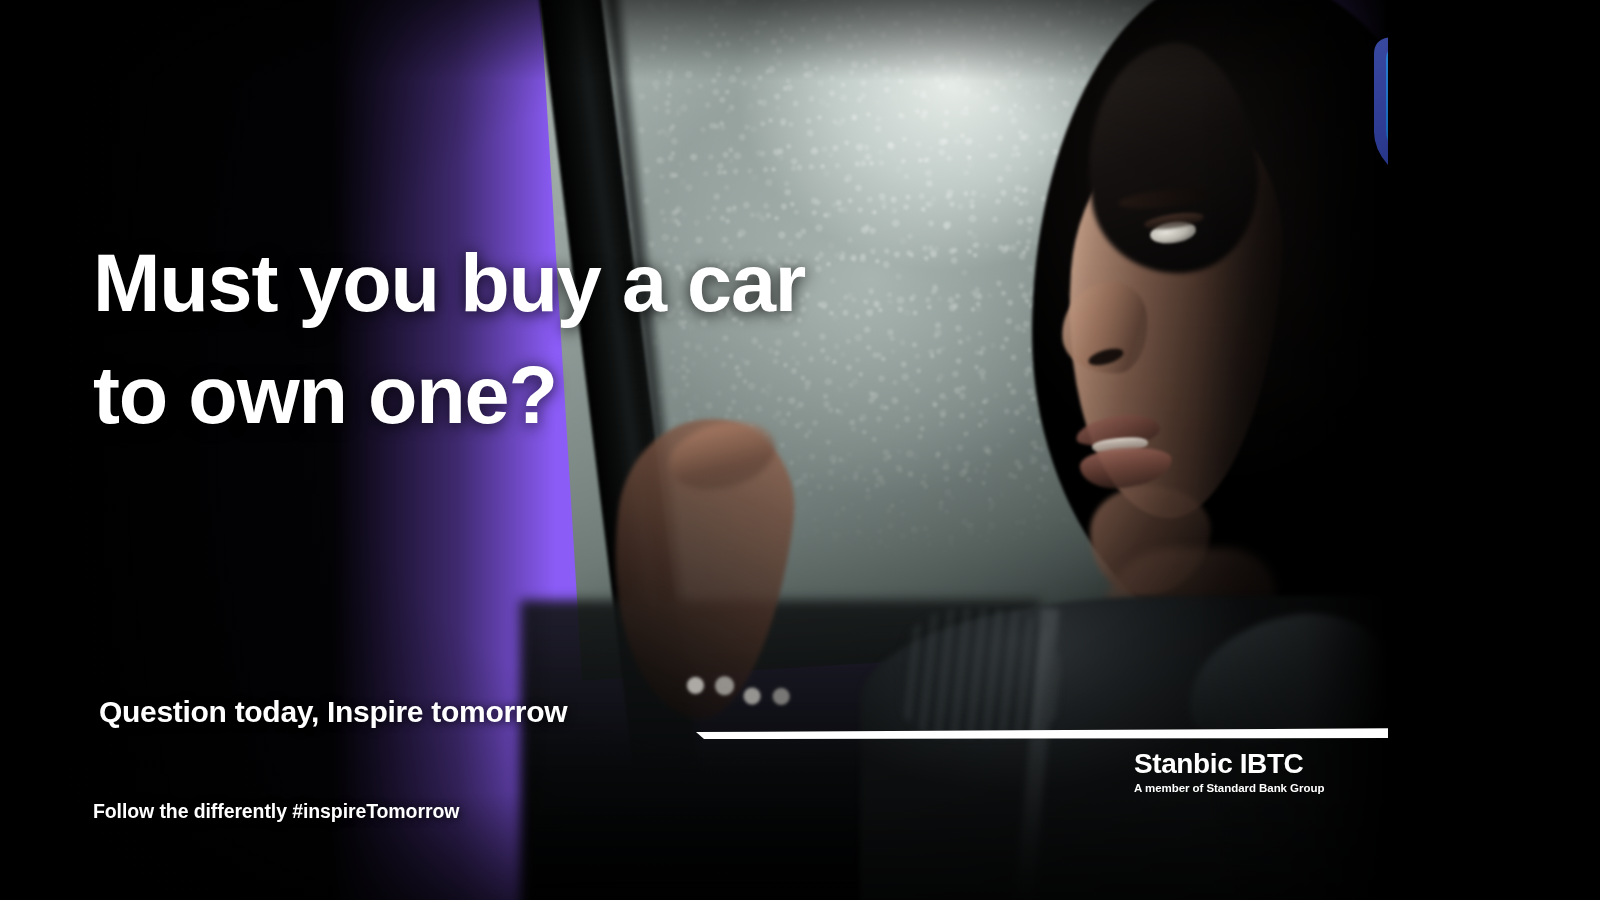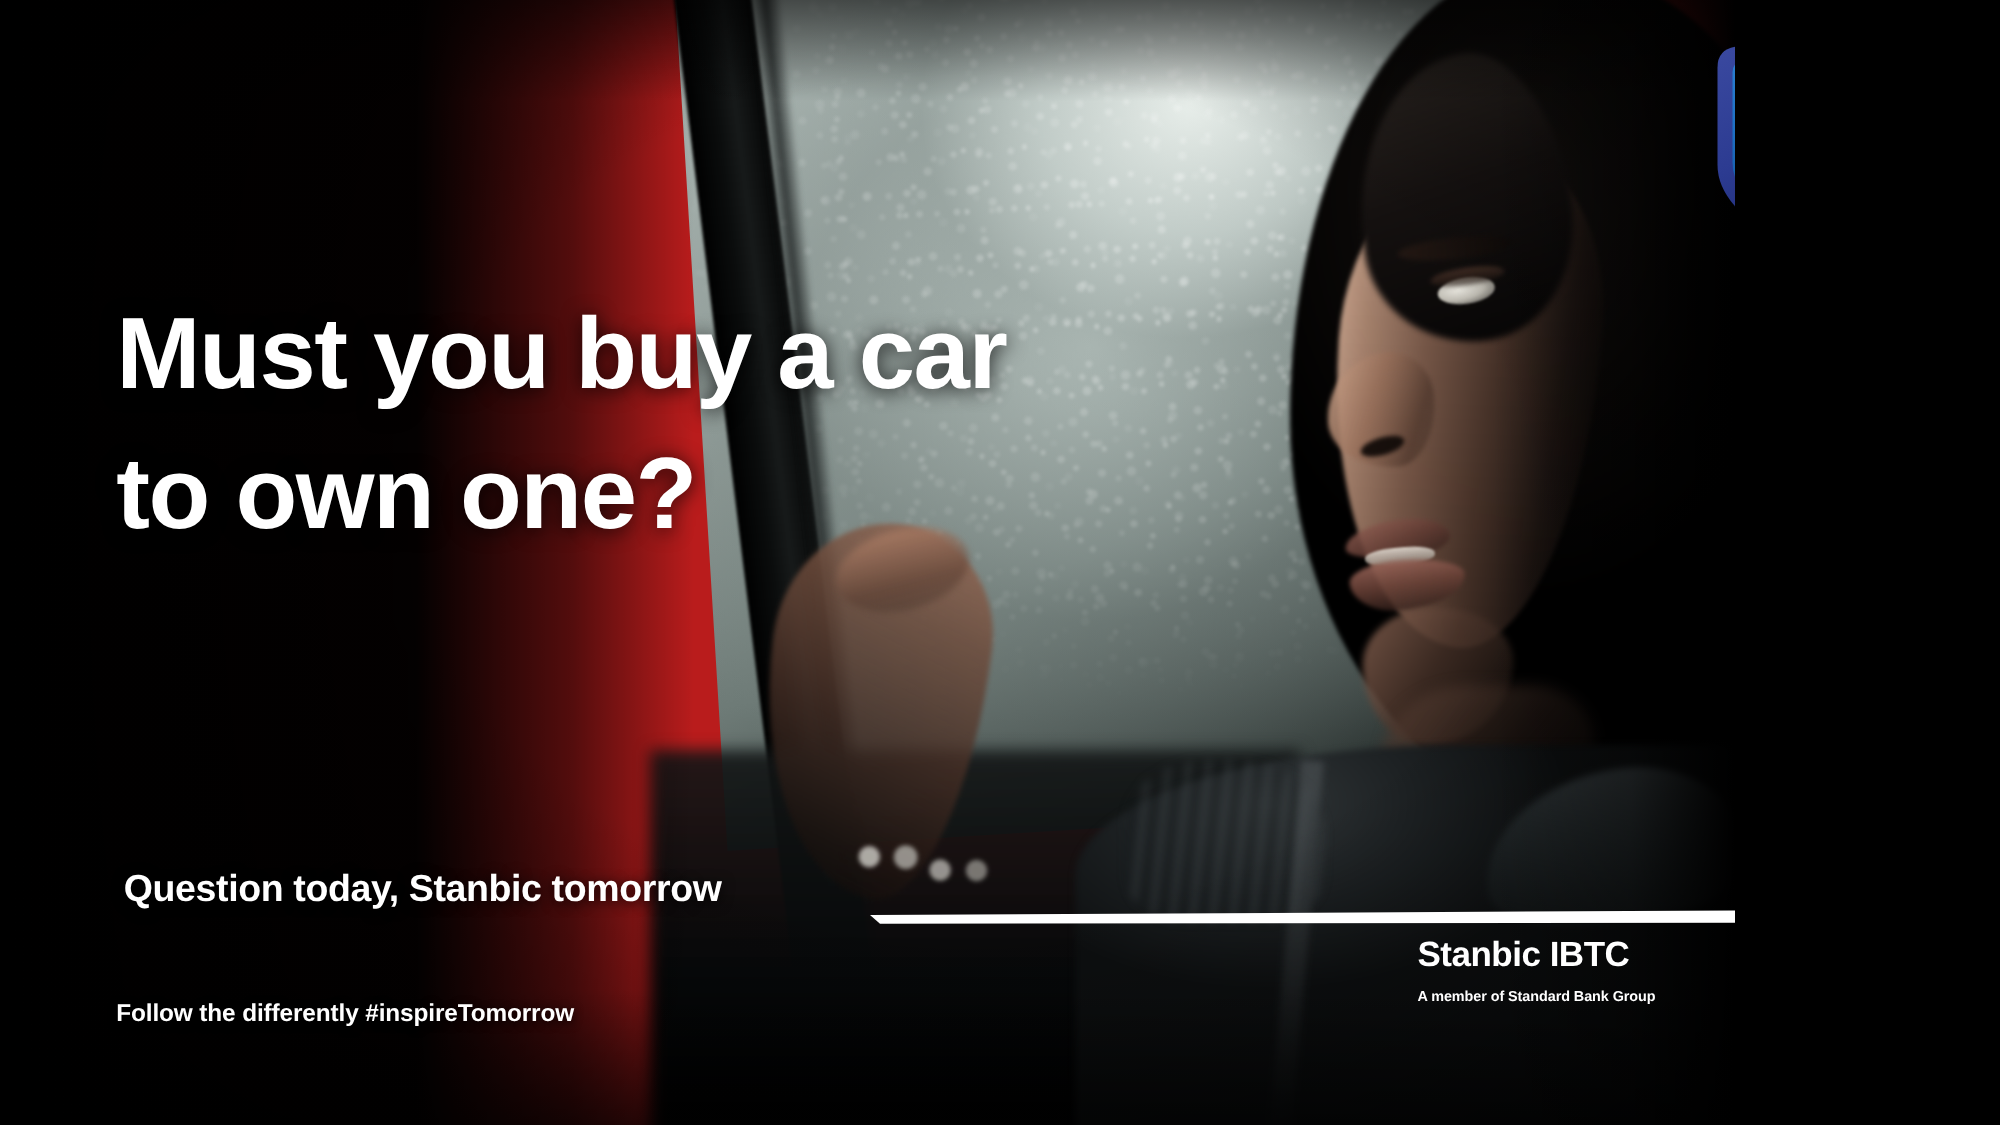--- a/index.html
+++ b/index.html
@@ -8,21 +8,21 @@
   html, body {
     width:1600px; height:900px;
     background:#000;
     overflow:hidden;
     font-family:"Liberation Sans", sans-serif;
   }
 
   #ad {
     position:relative;
     width:1388px; height:900px;
-    background:#b91c1c;
+    background:#8b5cf6;
     overflow:hidden;
   }
 
   
   .photo {
     position:absolute; inset:0;
     overflow:hidden;
   }
 
   
@@ -388,21 +388,21 @@
     color:#fff;
     letter-spacing:-0.4px;
   }
   .brand-claim {
     font-size:27px;
     font-weight:700;
     color:#fff;
     letter-spacing:-0.3px;
   }
   .brand-sub {
-    margin-top:12px;
+    margin-top:2px;
     font-size:11.5px;
     font-weight:700;
     color:#fff;
     letter-spacing:-0.05px;
   }
 
   
   .logo {
     position:absolute;
     left:1362px; top:28px;
@@ -446,21 +446,21 @@
 
     <div class="vignette"></div>
   </div>
 
   <div class="content">
 
     <h1 class="headline">Must you buy a car
 to own one?</h1>
 
 
-    <div class="tagline">Question today, Stanbic tomorrow</div>
+    <div class="tagline">Question today, Inspire tomorrow</div>
 
     <div class="hashtag-line">Follow the differently #inspireTomorrow</div>
 
     <svg class="flag-device" viewBox="0 0 800 120">
       <path d="M 0 20 L 760 16 L 768 26 L 8 27 Z" fill="#ffffff"></path>
       <path d="M 768 26 L 778 18 L 730 108 L 722 104 Z" fill="#ffffff"></path>
     </svg>
 
     <div class="brand-lockup">
       <div class="brand-row">

